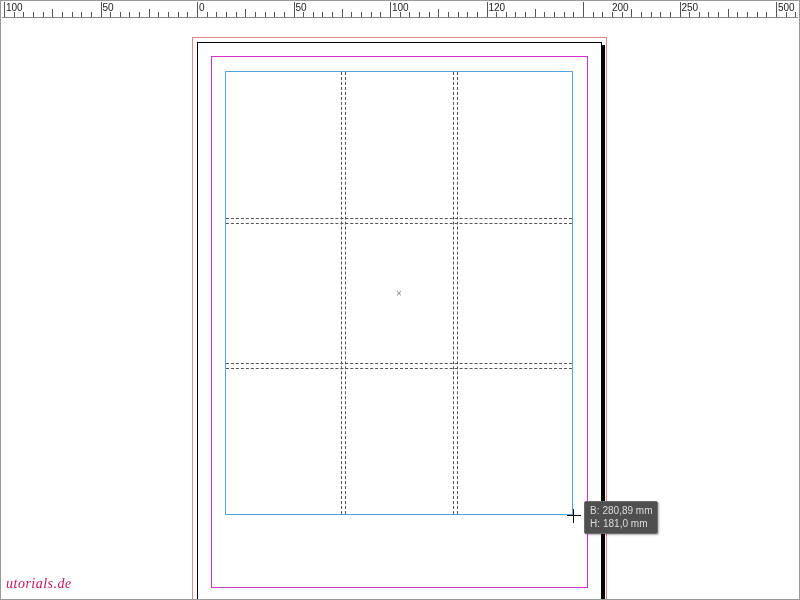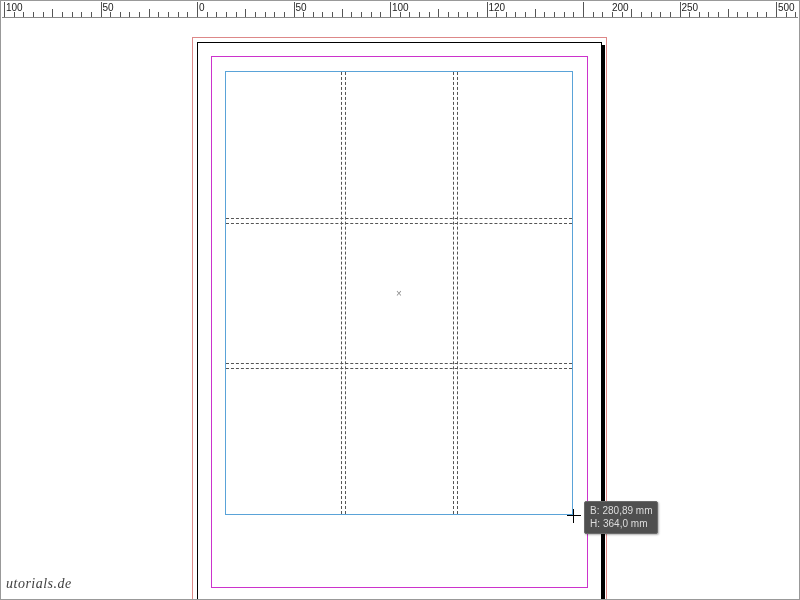--- a/index.html
+++ b/index.html
@@ -156,21 +156,21 @@
     white-space: nowrap;
   }
   .dim-row { display: flex; gap: 3px; }
 
   
   .watermark {
     position: absolute;
     left: 4px;
     bottom: 6px;
     font-size: 14px;
-    color: #404040;
+    color: #be185d;
     font-family: Georgia, serif;
     font-style: italic;
     letter-spacing: 0.5px;
     user-select: none;
   }
 </style>
 </head>
 <body>
 
 <div class="ruler-h">
@@ -293,18 +293,18 @@
 
   <div class="cursor-cross"></div>
 
   <div class="dim-tooltip">
     <div class="dim-row">
       <span>B:</span>
       <span>280,89 mm</span>
     </div>
     <div class="dim-row">
       <span>H:</span>
-      <span>364,0 mm</span>
+      <span>181,0 mm</span>
     </div>
   </div>
 
   <div class="watermark">utorials.de</div>
 </div>
 
 </body></html>

